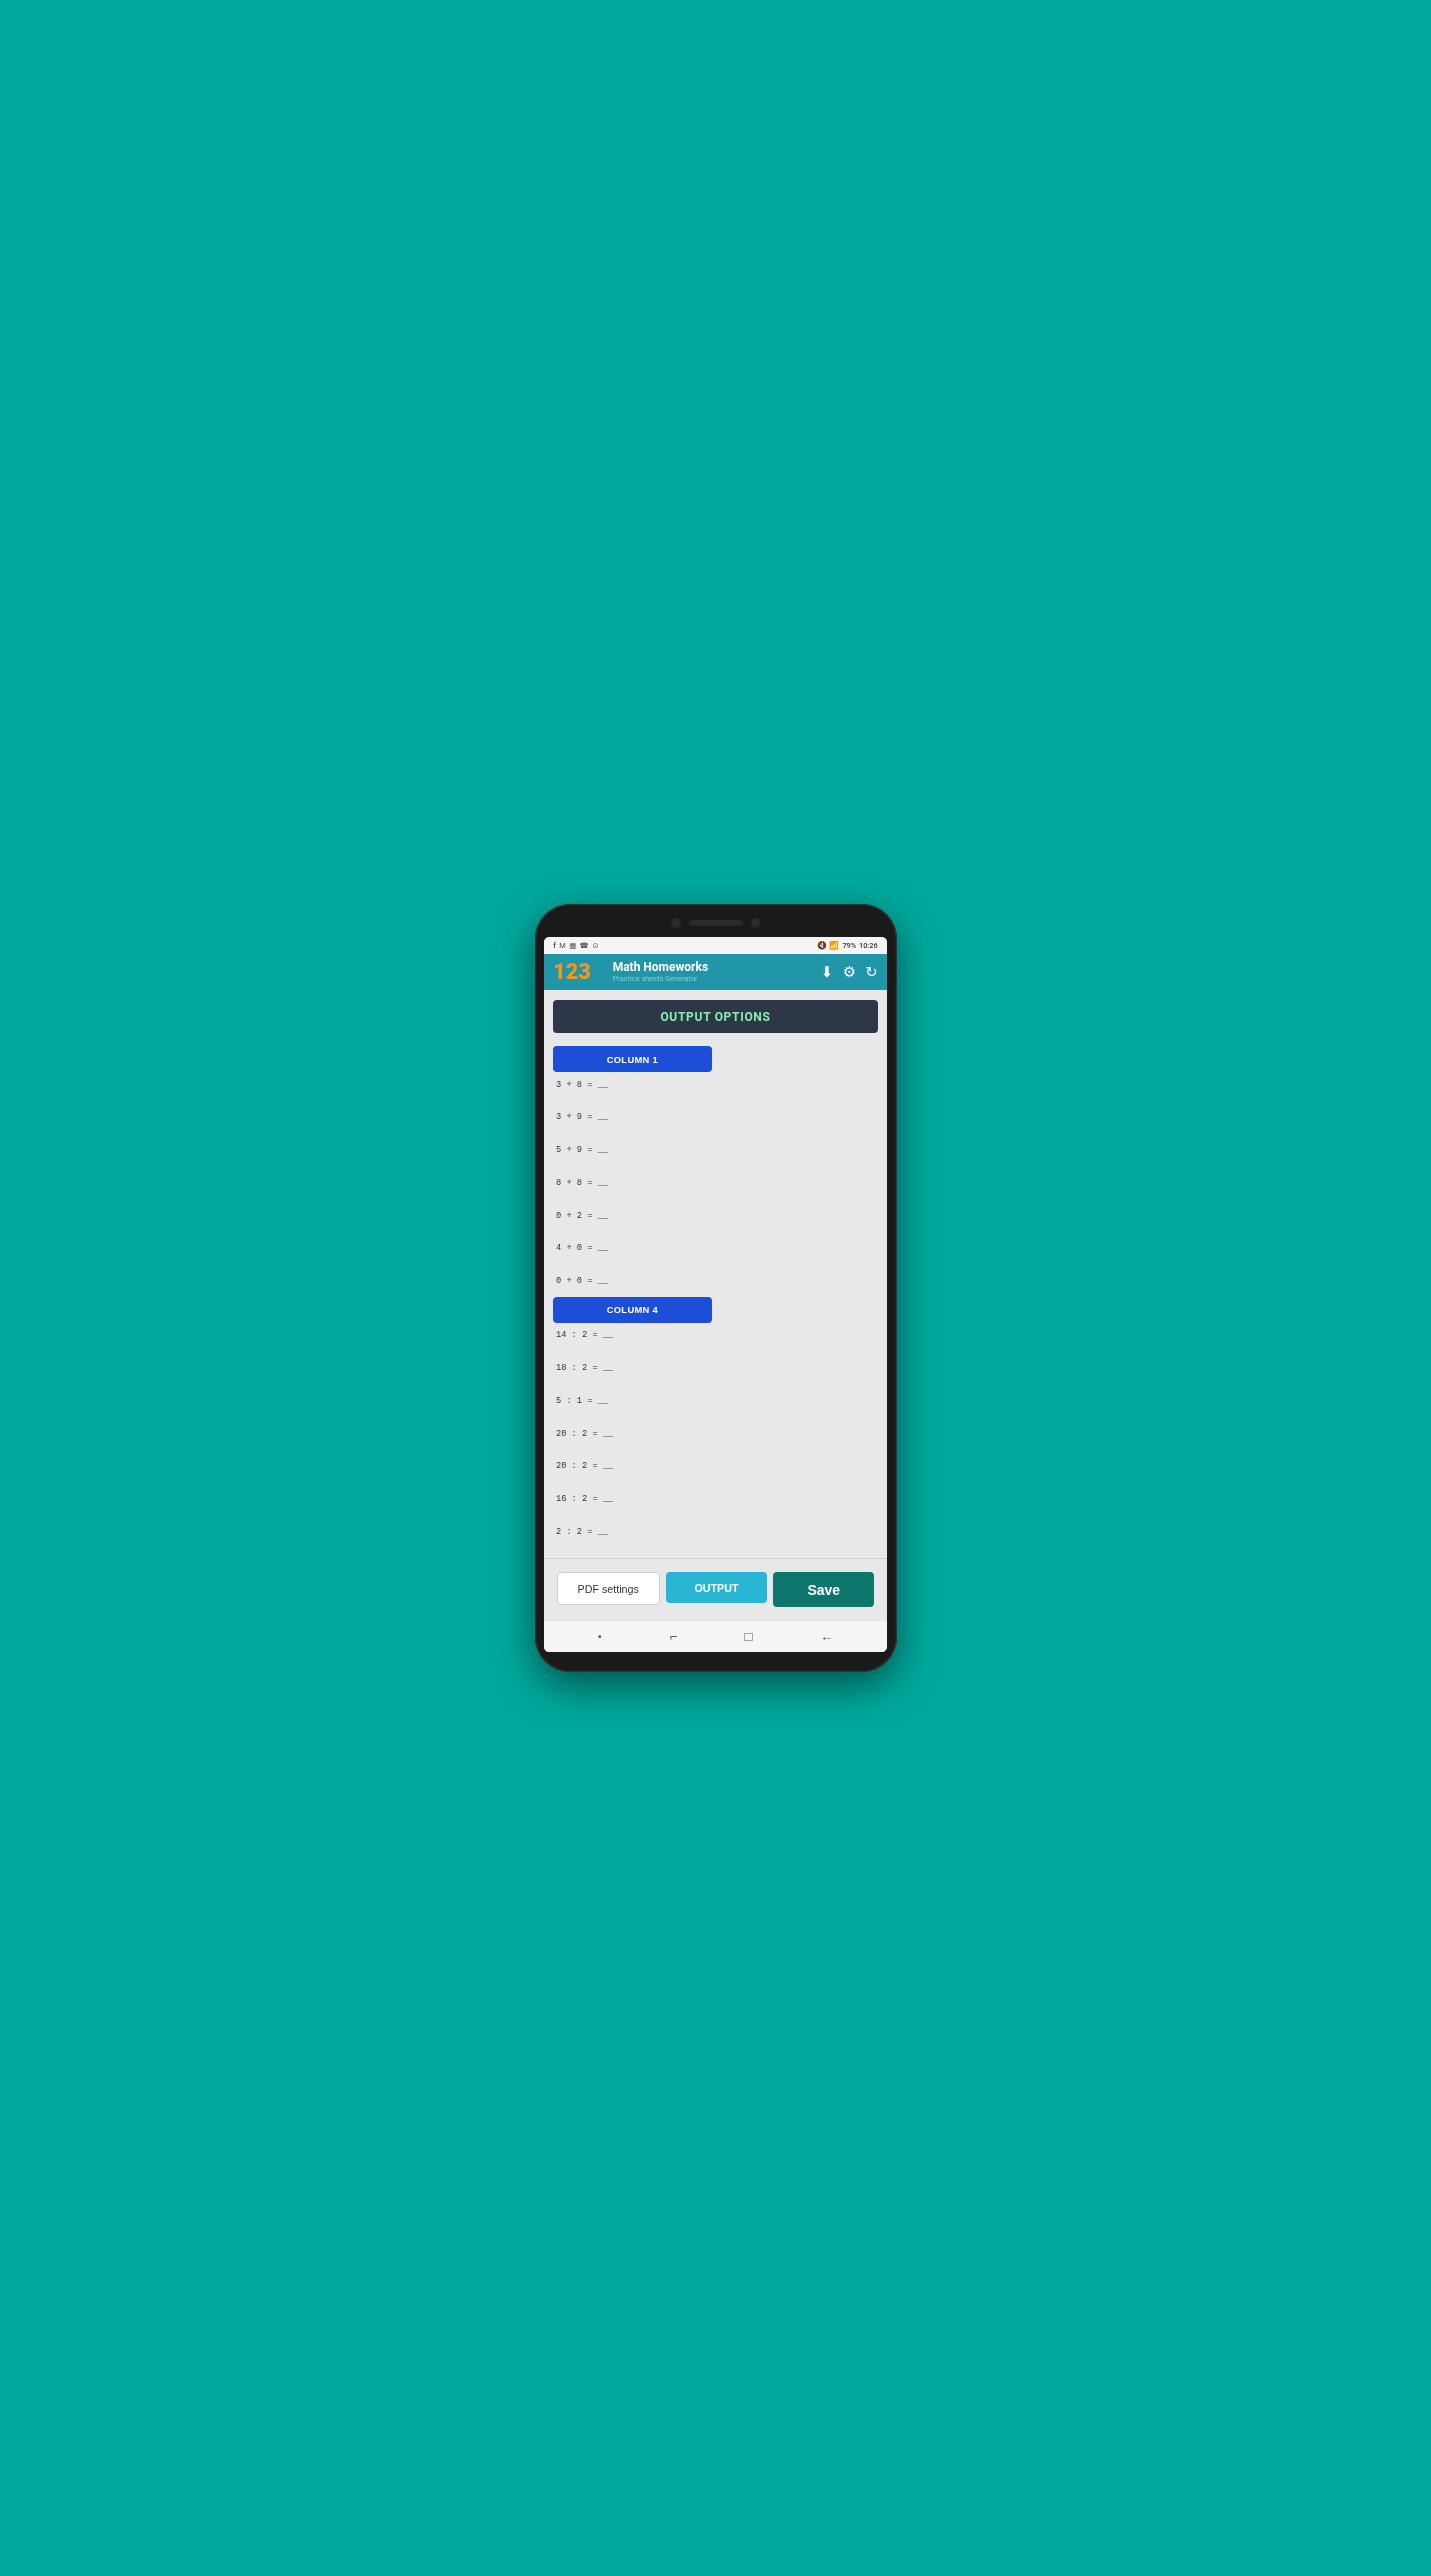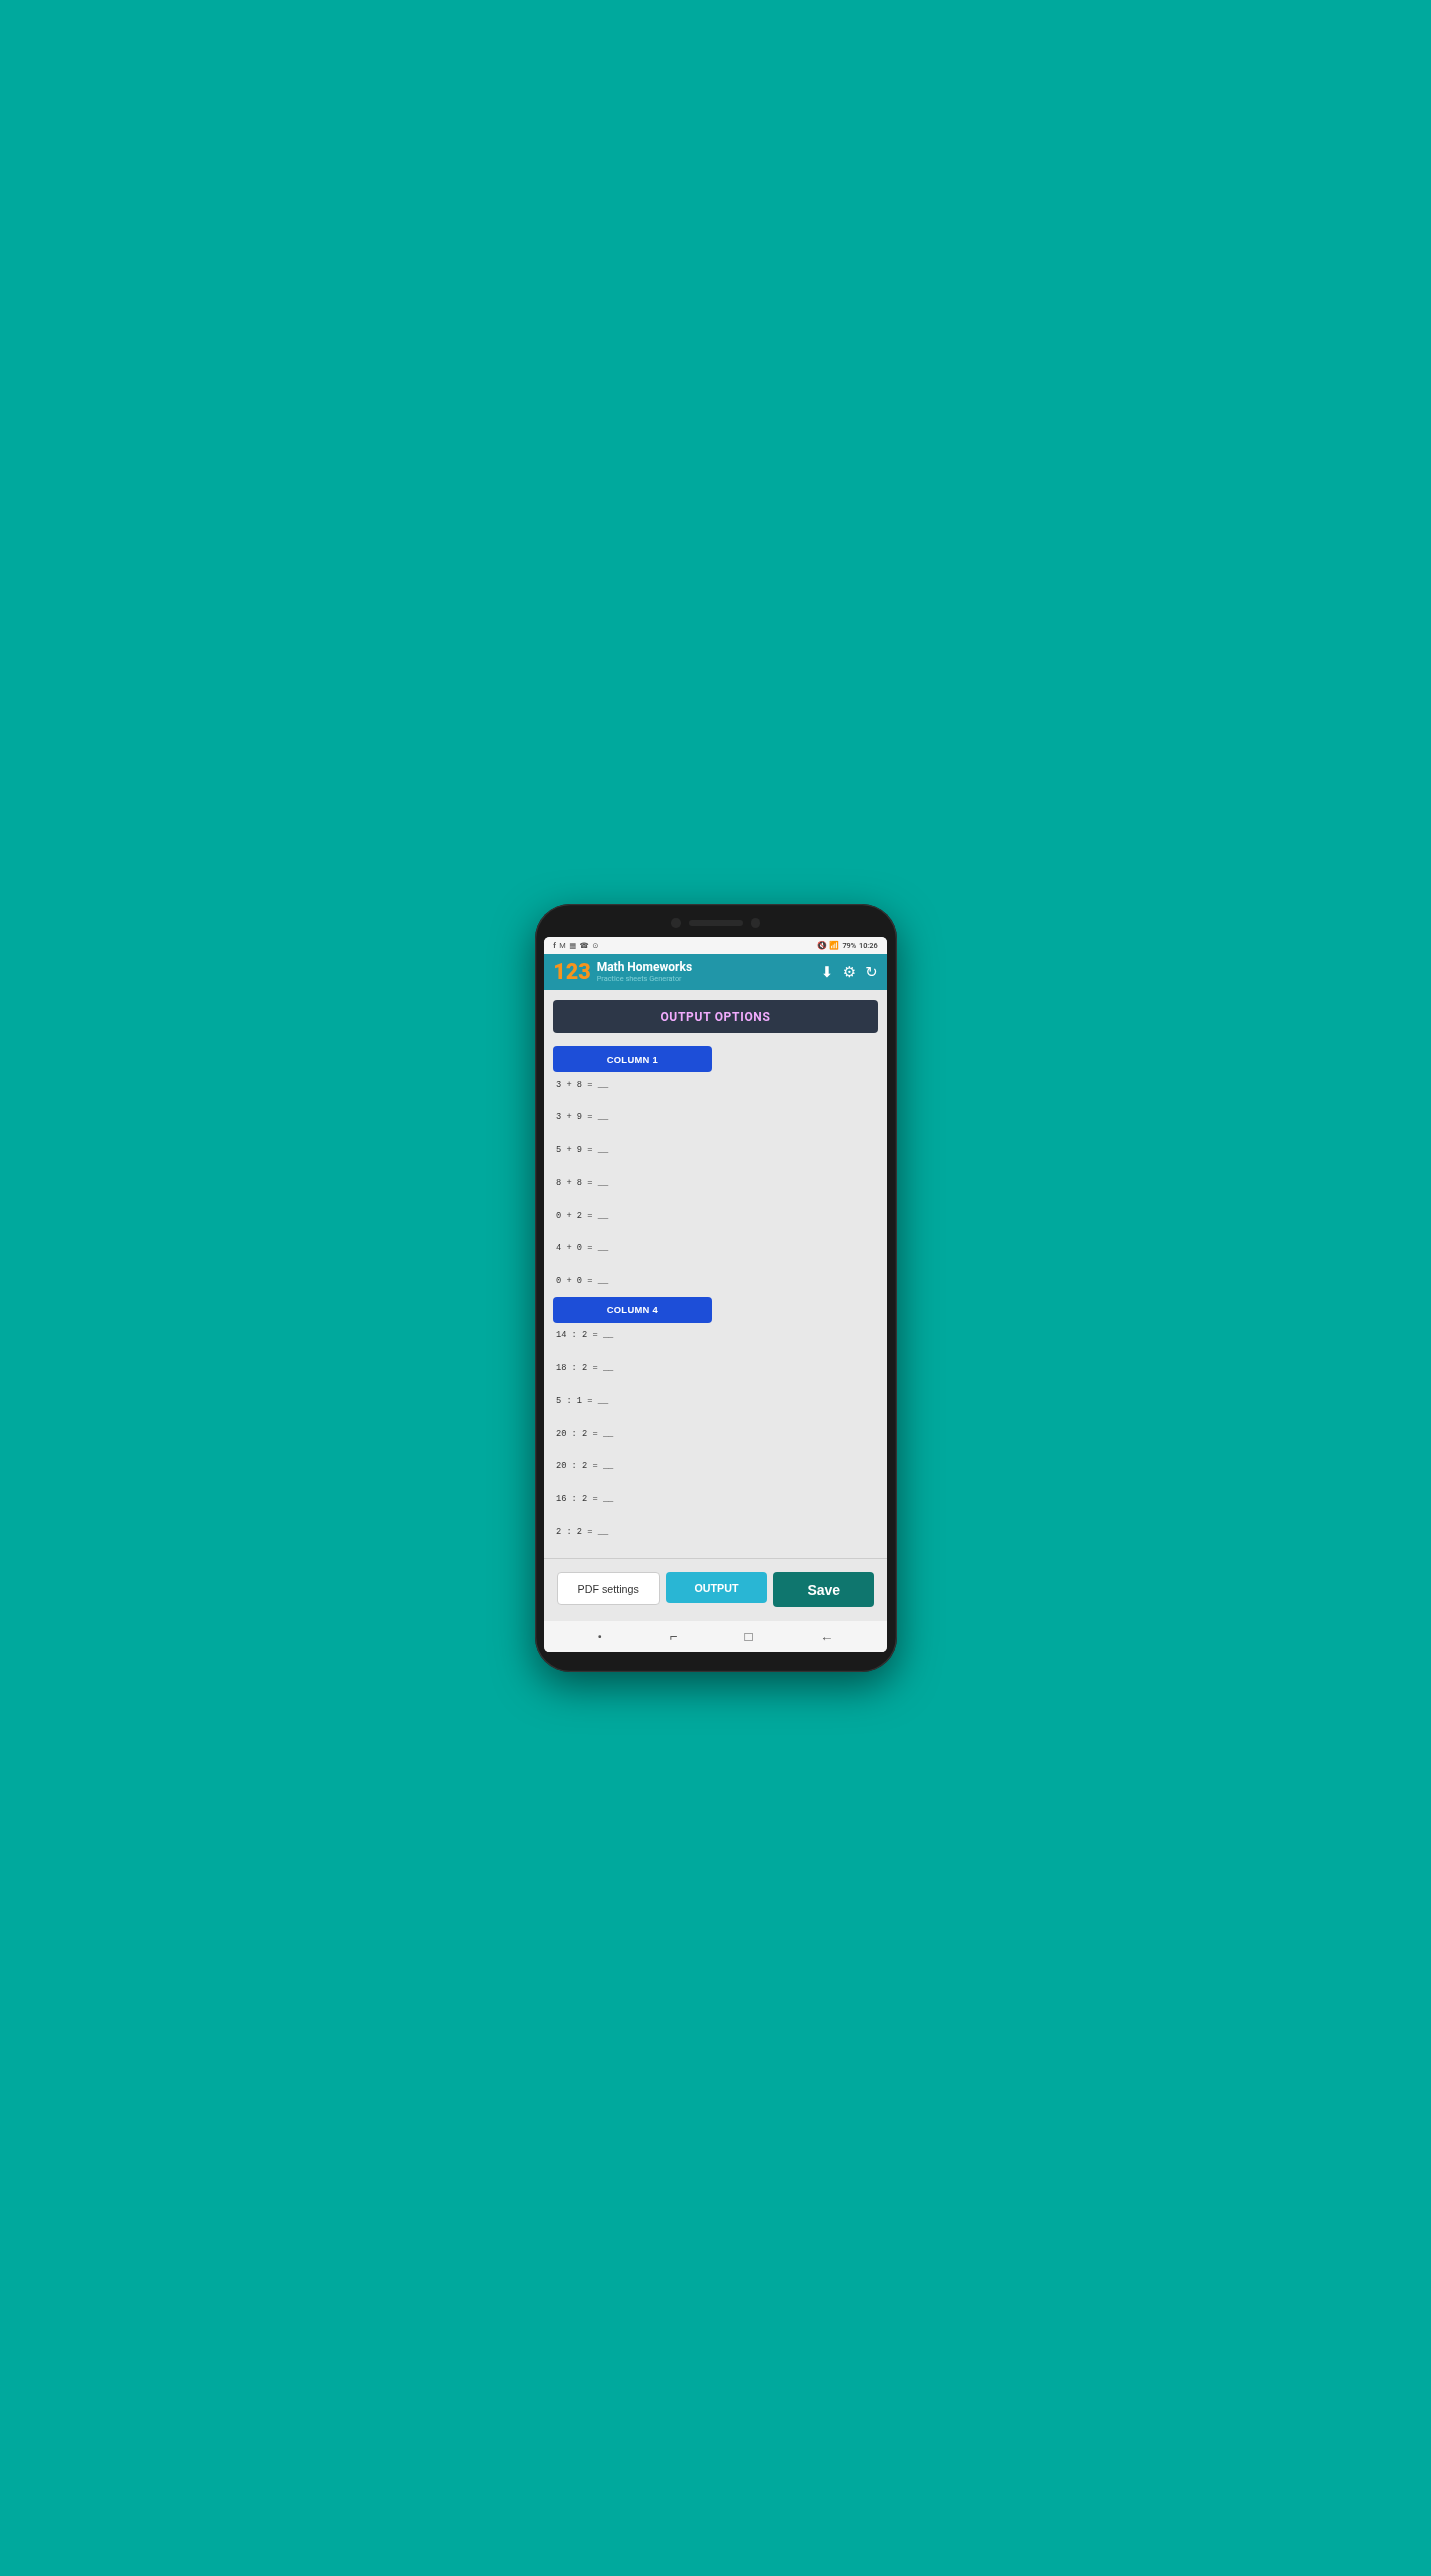--- a/index.html
+++ b/index.html
@@ -80,21 +80,21 @@
       font-size: 7.4px;
       font-weight: 500;
     }
 
     
     .app-header {
       background: #2196a8;
       display: flex;
       align-items: center;
       padding: 6.7px 9.4px;
-      gap: 6px;
+      gap: 22px;
     }
 
     .logo-123 {
       font-size: 21.5px;
       font-weight: 900;
       color: #f7941d;
       line-height: 1;
     }
 
     .logo-text {
@@ -137,21 +137,21 @@
     
     .section-header {
       background: #2d3748;
       border-radius: 4px;
       text-align: center;
       padding: 9.4px;
       margin-bottom: 13.4px;
     }
 
     .section-header-text {
-      color: #f0abfc;
+      color: #86efac;
       font-size: 12px;
       font-weight: 700;
       letter-spacing: 0.7px;
     }
 
     
     .columns-grid {
       display: grid;
       grid-template-columns: 1fr 1fr;
       gap: 8px;

